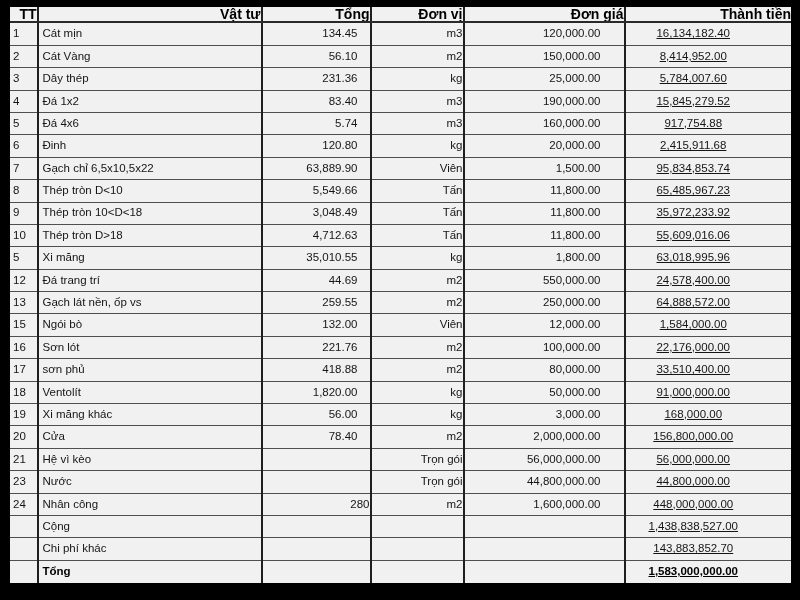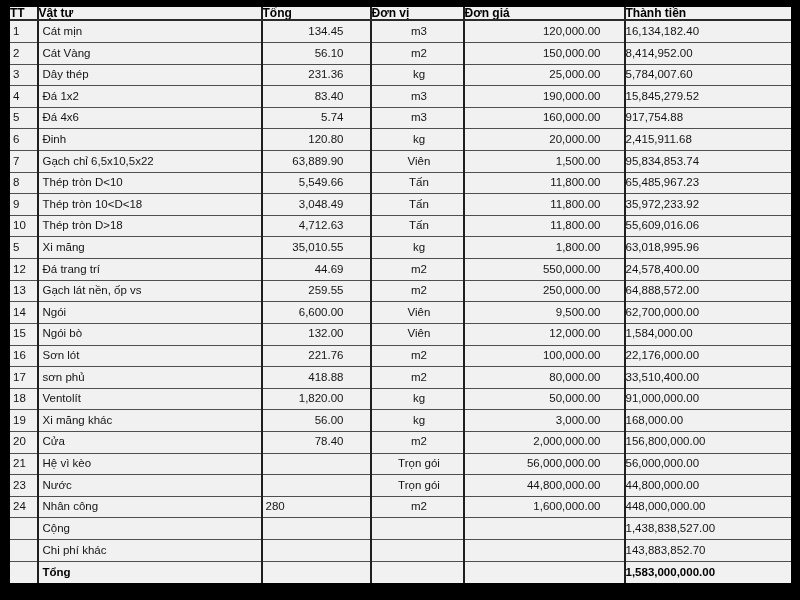--- a/index.html
+++ b/index.html
@@ -32,32 +32,32 @@
     vertical-align: middle;
     border-left: 2px solid #1f1f1f;
     border-top: 1.5px solid #4f4f4f;
     font-size: 11.5px;
     color: #151515;
     padding: 0;
     line-height: 1;
   }
   th {
     font-weight: bold;
-    font-size: 12px;
-    text-align: left;
+    font-size: 14px;
+    text-align: right;
     color: #000;
     border-bottom: 2px solid #2a2a2a;
   }
   td.cell-tt      { text-align: left;  padding-left: 3px; }
   td.cell-vattu   { text-align: left;  padding-left: 4px; margin-left: 44px; }
-  td.cell-tong    { text-align: right; padding-right: 26px; }
-  td.cell-donvi   { text-align: center;  padding-left: 4px; }
+  td.cell-tong    { text-align: right; padding-right: 12px; }
+  td.cell-donvi   { text-align: right;  padding-left: 4px; }
   td.cell-dongia  { text-align: right; padding-right: 23px; }
-  td.cell-thanhtien { text-align: left; padding-right: 30px; }
-  td.align-left   { text-align: left; padding-left: 3px; padding-right: 14px; }
+  td.cell-thanhtien { text-align: center; padding-right: 30px; text-decoration: underline; }
+  td.align-left   { text-align: right; padding-left: 3px; padding-right: 0; }
   tr.bold td      { font-weight: bold; color: #000; }
 </style>
 </head>
 <body>
 
 <div class="stage">
   <table class="materials">
     <colgroup>
       <col style="width:29px">
       <col style="width:224px">
@@ -175,28 +175,20 @@
         </tr>
         <tr>
           <td class="cell-tt">13</td>
           <td class="cell-vattu">Gạch lát nền, ốp vs</td>
           <td class="cell-tong">259.55</td>
           <td class="cell-donvi">m2</td>
           <td class="cell-dongia">250,000.00</td>
           <td class="cell-thanhtien">64,888,572.00</td>
         </tr>
         <tr>
-          <td class="cell-tt">14</td>
-          <td class="cell-vattu">Ngói</td>
-          <td class="cell-tong">6,600.00</td>
-          <td class="cell-donvi">Viên</td>
-          <td class="cell-dongia">9,500.00</td>
-          <td class="cell-thanhtien">62,700,000.00</td>
-        </tr>
-        <tr>
           <td class="cell-tt">15</td>
           <td class="cell-vattu">Ngói bò</td>
           <td class="cell-tong">132.00</td>
           <td class="cell-donvi">Viên</td>
           <td class="cell-dongia">12,000.00</td>
           <td class="cell-thanhtien">1,584,000.00</td>
         </tr>
         <tr>
           <td class="cell-tt">16</td>
           <td class="cell-vattu">Sơn lót</td>

